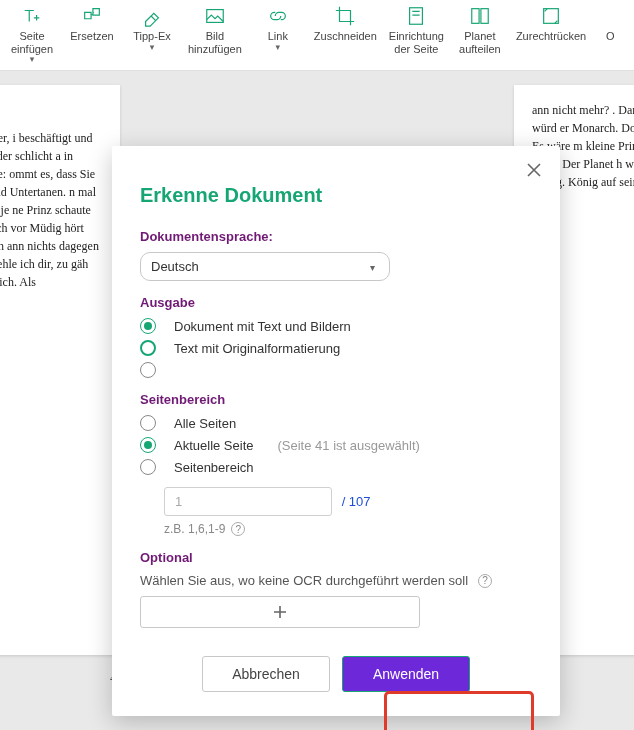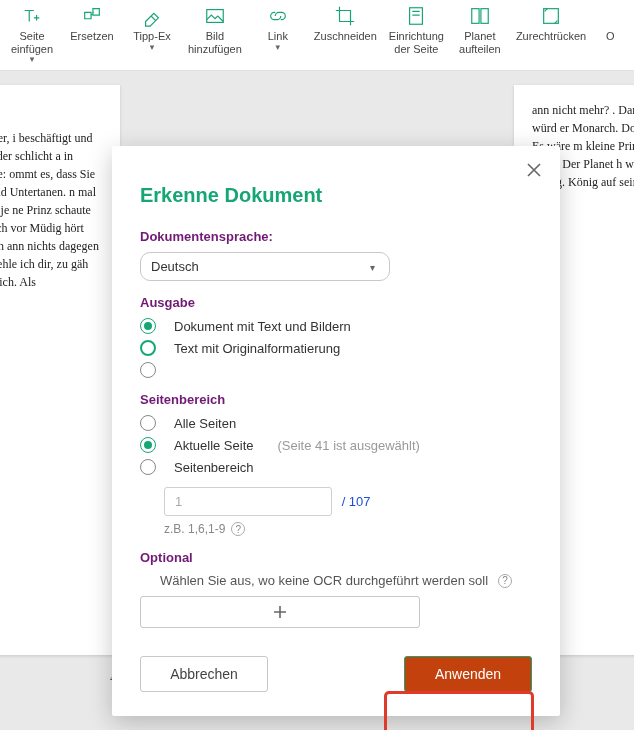--- a/index.html
+++ b/index.html
@@ -159,52 +159,52 @@
     margin-left: 24px;
     margin-top: 6px;
   }
   .range-total { color: #1d4ed8; margin-left: 6px; }
   .example-row { margin-left: 24px; color: #888; font-size: 12px; margin-top: 6px; display: flex; align-items: center; gap: 6px;}
   .helpdot {
     width: 14px; height: 14px; border: 1px solid #aaa; border-radius: 50%;
     display: inline-flex; align-items: center; justify-content: center;
     font-size: 10px; color: #888; cursor: pointer;
   }
-  .opt-desc { font-size: 13px; color: #555; margin-bottom: 8px; display: flex; align-items: center; gap: 10px; justify-content: center;}
+  .opt-desc { font-size: 13px; color: #555; margin-bottom: 8px; display: flex; align-items: center; gap: 10px;}
   .add-box {
     border: 1px solid #c8c8c8;
     border-radius: 3px;
     height: 32px;
     display: flex; align-items: center; justify-content: center;
     cursor: pointer;
     color: #666;
     width: 280px;
   }
   .add-box svg { width: 14px; height: 14px; stroke: #666; stroke-width: 1.6; }
   .modal-actions {
     display: flex;
-    justify-content: space-between;
+    justify-content: center;
     gap: 12px;
     margin-top: 28px;
   }
   .btn {
     min-width: 128px;
     height: 36px;
     border-radius: 3px;
     font-size: 14px;
     display: inline-flex; align-items: center; justify-content: center;
     cursor: pointer;
   }
   .btn-secondary {
     background: #fff;
     border: 1px solid #c8c8c8;
     color: #444;
   }
   .btn-primary {
-    background: #c2410c;
+    background: #6d28d9;
     border: 1px solid #16a673;
     color: #fff;
   }
   .highlight-box {
     position: absolute;
     border: 3px solid #e03b2a;
     border-radius: 5px;
     pointer-events: none;
   }
 </style>

